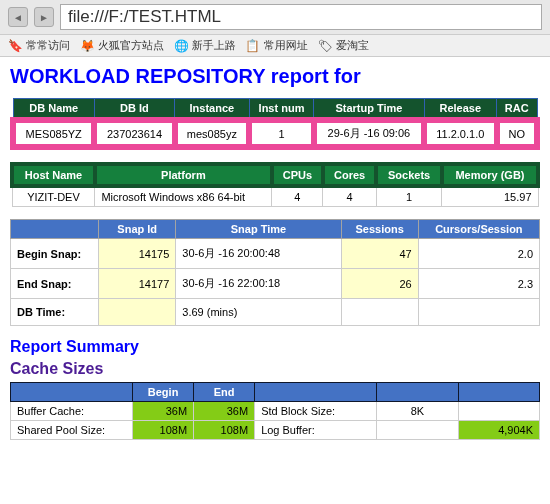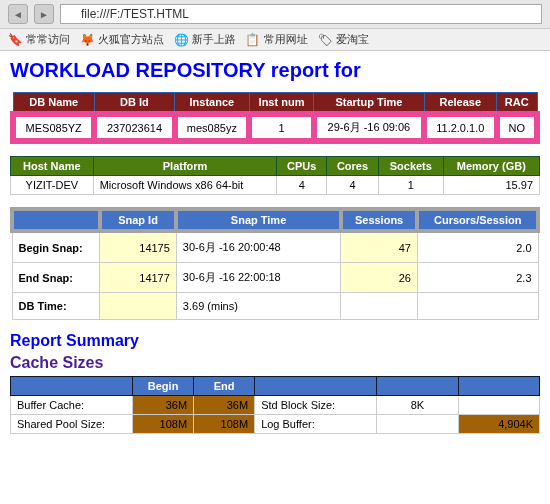--- a/index.html
+++ b/index.html
@@ -25,22 +25,22 @@
       border: 1px solid #aaa;
       border-radius: 3px;
       display: flex; align-items: center; justify-content: center;
       font-size: 10px; cursor: pointer;
       color: #666;
     }
     .browser-address {
       flex: 1;
       background: #fff;
       border: 1px solid #aaa;
-      padding: 2px 20px;
-      font-size: 12px;
+      padding: 2px 7px;
+      font-size: 17px;
       color: #333;
     }
 
     
     .favorites-bar {
       background: #f0f0f0;
       border-bottom: 1px solid #ccc;
       padding: 3px 8px;
       display: flex;
       align-items: center;
@@ -72,65 +72,65 @@
       border-collapse: collapse;
       font-size: 11px;
     }
 
     .db-table {
       width: 100%;
       margin-bottom: 12px;
     }
 
     .db-table th {
-      background: #7f1d1d;
+      background: #14532d;
       color: #fff;
       padding: 3px 6px;
       border: 1px solid #3060b0;
       text-align: center;
       font-weight: bold;
     }
 
     .db-table td {
       padding: 3px 6px;
       border: 6px solid #ec4899;
       background: #fff;
       text-align: center;
     }
 
     .host-table {
       width: 100%;
       margin-bottom: 12px;
     }
 
     .host-table th {
-      background: #4d7c0f;
+      background: #15803d;
       color: #fff;
       padding: 3px 6px;
-      border: 1px solid #14532d;
+      border: 4px solid #14532d;
       font-weight: bold;
     }
 
     .host-table td {
       padding: 3px 6px;
       border: 1px solid #ccc;
       background: #fff;
       text-align: center;
     }
 
     .snap-table {
       width: 100%;
       margin-bottom: 12px;
     }
 
     .snap-table th {
       background: #4472c4;
       color: #fff;
       padding: 3px 6px;
-      border: 4px solid #a3a3a3;
+      border: 1px solid #a3a3a3;
       text-align: center;
       font-weight: bold;
     }
 
     .snap-table td {
       padding: 7px 6px;
       border: 1px solid #ccc;
       background: #fff;
     }
 
@@ -190,21 +190,21 @@
 
     .cache-table td.right {
       text-align: center;
     }
 
     .cache-table td.label {
       font-weight: normal;
     }
 
     .cache-table td.yellow {
-      background: #a16207;
+      background: #84cc16;
       text-align: right;
     }
   </style>
 </head>
 <body>
 
 <div class="browser-bar">
   <div class="browser-nav-btn">◄</div>
   <div class="browser-nav-btn">►</div>
   <input class="browser-address" type="text" value="file:///F:/TEST.HTML" style="">

